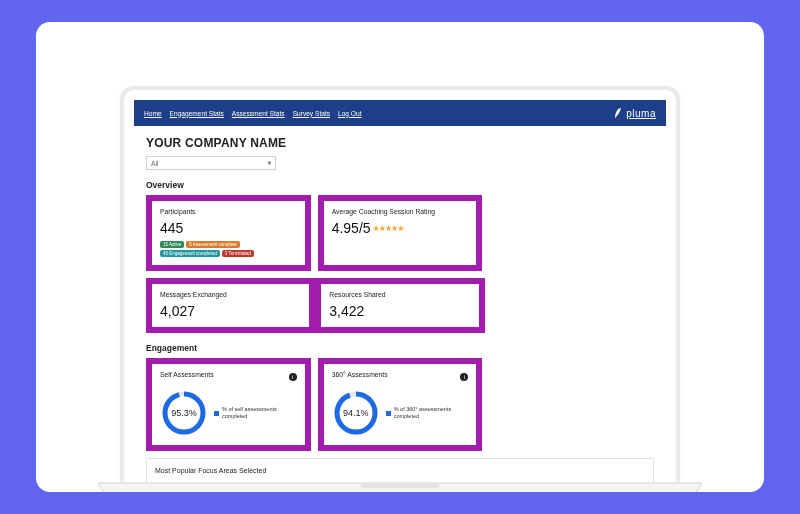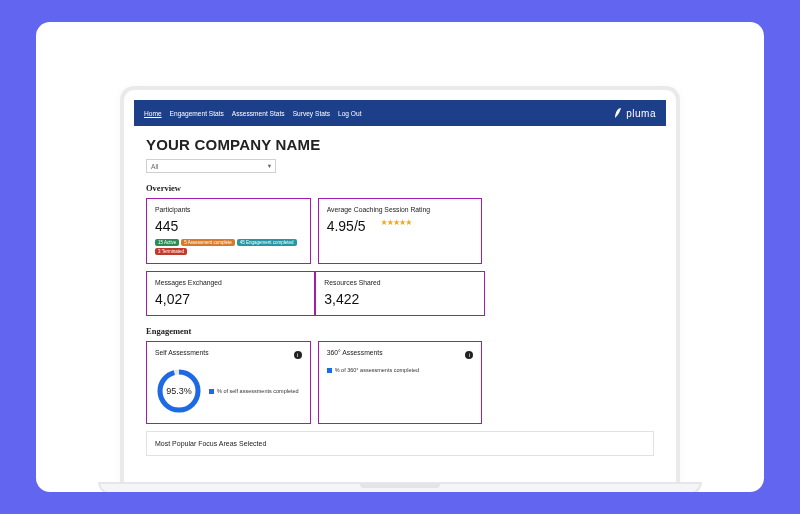--- a/index.html
+++ b/index.html
@@ -62,20 +62,21 @@
   border-radius:0 0 6px 6px;
 }
 .topbar {
   background: #1d3f8a;
   color: #fff;
   display: flex;
   align-items: center;
   justify-content: space-between;
   padding: 0 10px;
   height: 26px;
+  text-decoration: underline;
 }
 .nav {
   display: flex;
   gap: 8px;
 }
 .nav-item {
   font-size: 6.6px;
   cursor: pointer;
   padding: 2px 0;
 }
@@ -85,21 +86,21 @@
   align-items: center;
   gap: 4px;
   font-size: 10px;
   letter-spacing: .5px;
 }
 .brand svg { width:8px; height:12px; }
 .content {
   padding: 10px 12px;
 }
 .company {
-  font-size: 15px;
+  font-size: 12px;
   font-weight: 600;
   color: #222;
   letter-spacing: .2px;
 }
 .filter {
   margin-top: 6px;
   width: 130px;
   height: 14px;
   border: 1px solid #d0d0d0;
   font-size: 6.6px;
@@ -107,47 +108,46 @@
   align-items: center;
   justify-content: space-between;
   padding: 0 4px;
   color: #666;
   background: #fff;
 }
 .section-title {
   font-size: 8.5px;
   font-weight: 600;
   margin: 10px 0 5px;
-  font-family: Liberation Serif, serif;
 }
 .row3 { display: grid; grid-template-columns: repeat(3, 1fr); gap: 7px; }
 .row2 { display: grid; grid-template-columns: repeat(3, 1fr); }
 .row2 .card:nth-child(n+3){visibility:hidden}
 .card {
-  border: 1px solid #a21caf;
+  border: 6px solid #a21caf;
   padding: 7px 8px 8px;
   background: #fff;
 }
 .card-label { font-size: 6.8px; color: #222; margin-bottom: 5px; }
 .card-value { font-size: 14px; font-weight: 400; color: #111; }
 .card-note { font-size: 5.5px; color: #888; margin-top: 3px; }
 .badges { display: flex; gap: 2px; margin-top: 5px; flex-wrap: wrap; }
 .badge {
   font-size: 4.5px;
   padding: 1px 3px;
   border-radius: 2px;
   color: #fff;
   white-space: nowrap;
 }
 .b-green{background:#2e8b57}
 .b-orange{background:#d97a2b}
 .b-teal{background:#2596a3}
 .b-red{background:#c0392b}
 .stars { color: #f5a623; font-size: 8px; letter-spacing: -1px; }
-.rating-row { display: flex; align-items: flex-start; gap: 15px; }
+.rating-row { display: flex; align-items: center; gap: 2px; }
 .diag-head{display:flex;justify-content:space-between;align-items:center}
 .info {
   width: 8px; height: 8px;
   border-radius: 50%;
   background: #222;
   color: #fff;
   font-size: 6px;
   line-height: 8px;
   text-align: center;
 }
@@ -264,20 +264,27 @@
                 <div class="legend">% of self assessments completed</div>
               </div>
             </div>
 
             <div class="card">
               <div class="diag-head">
                 <div class="card-label">360° Assessments</div>
                 <div class="info">i</div>
               </div>
               <div class="diag-body">
+                <div class="donut">
+                  <svg width="48" height="48" viewBox="0 0 48 48">
+                    <circle cx="24" cy="24" r="19" stroke="#e6e6e6" stroke-width="5" fill="none"></circle>
+                    <circle cx="24" cy="24" r="19" stroke="#1d6ae5" stroke-width="5" fill="none" stroke-dasharray="119.4" stroke-dashoffset="7.04"></circle>
+                  </svg>
+                  <div class="donut-text">94.1%</div>
+                </div>
                 <div class="legend">% of 360° assessments completed</div>
               </div>
             </div>
 
           </div>
 
           <div class="partial-card">
             <span>Most Popular Focus Areas Selected</span>
           </div>
 

